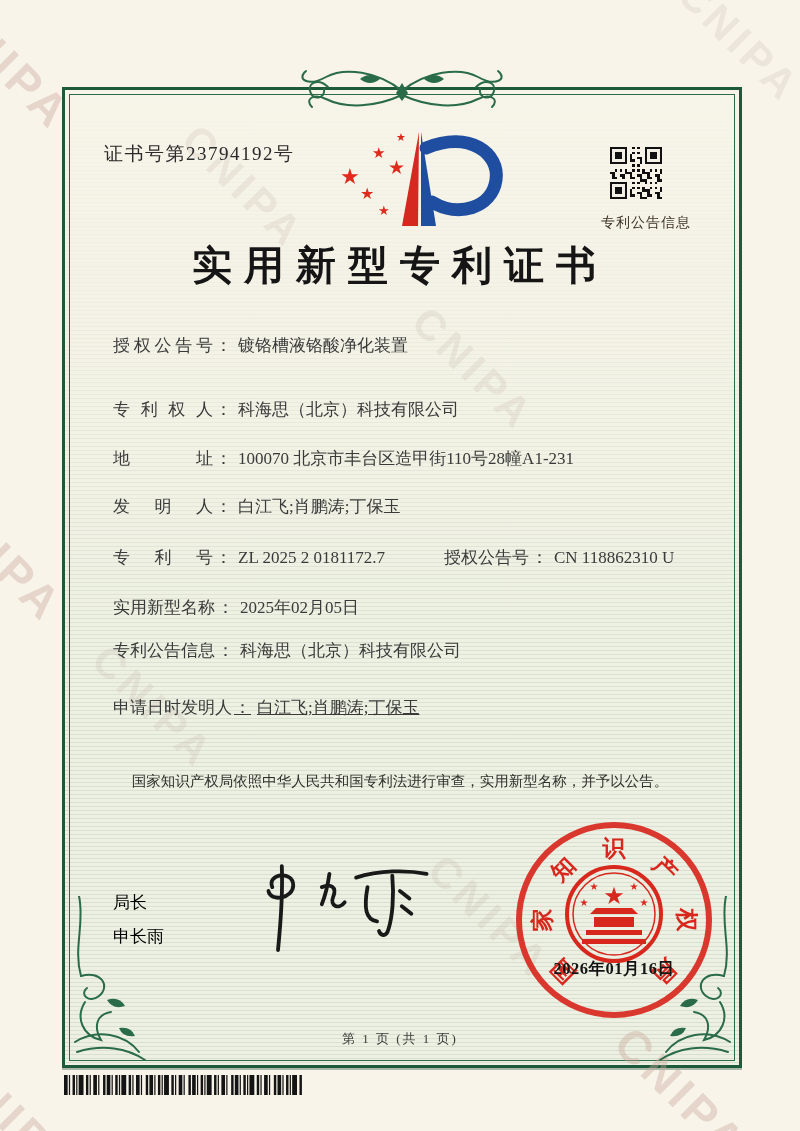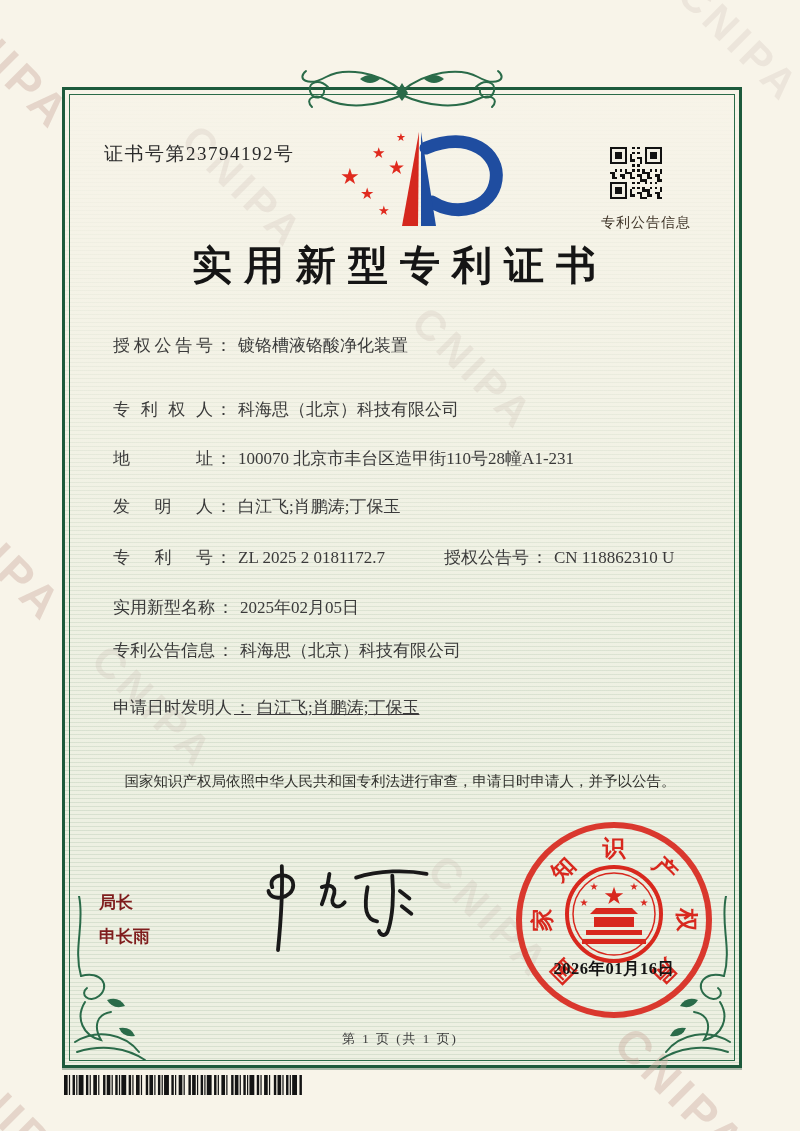--- a/index.html
+++ b/index.html
@@ -63,22 +63,22 @@
   .rcol{position:absolute;left:331px;top:0;white-space:nowrap;}
   .r1{top:334px;} .r2{top:398px;} .r3{top:447px;} .r4{top:495px;}
   .r5{top:546px;} .r6{top:596px;} .r7{top:639px;} .r8{top:696px;text-decoration:underline;}
 
   
   .legal{position:absolute;left:50%;transform:translateX(-50%);white-space:nowrap;
     font-size:14.5px;color:#30302c;z-index:2;}
   .legal1{top:772px;} .legal2{top:803px;}
 
   
-  .officer{position:absolute;left:99px;font-size:17px;color:#7f1d1d;z-index:2;
-    font-family:"Liberation Sans","DejaVu Sans",sans-serif;font-weight:bold;}
+  .officer{position:absolute;left:113px;font-size:17px;color:#000000;z-index:2;
+    font-family:"Liberation Sans","DejaVu Sans",sans-serif;}
   .otitle{top:891px;} .oname{top:925px;}
   .sig{position:absolute;left:238px;top:860px;z-index:3;}
   .sig path{stroke:#191919;stroke-width:4;fill:none;stroke-linecap:round;stroke-linejoin:round;}
 
   
   .seal{position:absolute;left:516px;top:822px;width:196px;height:196px;z-index:2;}
   .seal-ring{position:absolute;inset:0;border:6px solid rgba(216,40,30,0.92);border-radius:50%;}
   .seal-char{position:absolute;left:50%;top:50%;font-family:"Liberation Sans",sans-serif;
     font-weight:bold;font-size:23px;color:#d8281e;}
   .emblem{position:absolute;left:46px;top:40px;}
@@ -283,21 +283,21 @@
   <div class="row r6">
     <span class="nlabel">实用新型名称</span><span class="colon">：</span><span>2025年02月05日</span>
   </div>
   <div class="row r7">
     <span class="nlabel">专利公告信息</span><span class="colon">：</span><span>科海思（北京）科技有限公司</span>
   </div>
   <div class="row r8">
     <span class="nlabel">申请日时发明人</span><span class="colon">：</span><span>白江飞;肖鹏涛;丁保玉</span>
   </div>
 
-  <div class="legal legal1">国家知识产权局依照中华人民共和国专利法进行审查，申请日时申请人，并予以公告。</div>
+  <div class="legal legal1">国家知识产权局依照中华人民共和国专利法进行审查，实用新型名称，并予以公告。</div>
 
   <div class="officer otitle">局长</div>
   <div class="officer oname">申长雨</div>
   <svg class="sig" width="200" height="100" viewBox="0 0 210 100">
     <path d="M36,26 C30,12 58,8 58,24 C58,38 34,42 32,30"></path>
     <path d="M46,4 C47,30 45,62 42,92"></path>
     <path d="M96,12 C94,26 92,34 88,44"></path>
     <path d="M88,26 C98,22 104,26 100,36 C96,46 106,50 112,42"></path>
     <path d="M124,16 C148,8 178,8 198,12"></path>
     <path d="M136,26 C132,48 134,60 146,62"></path>

